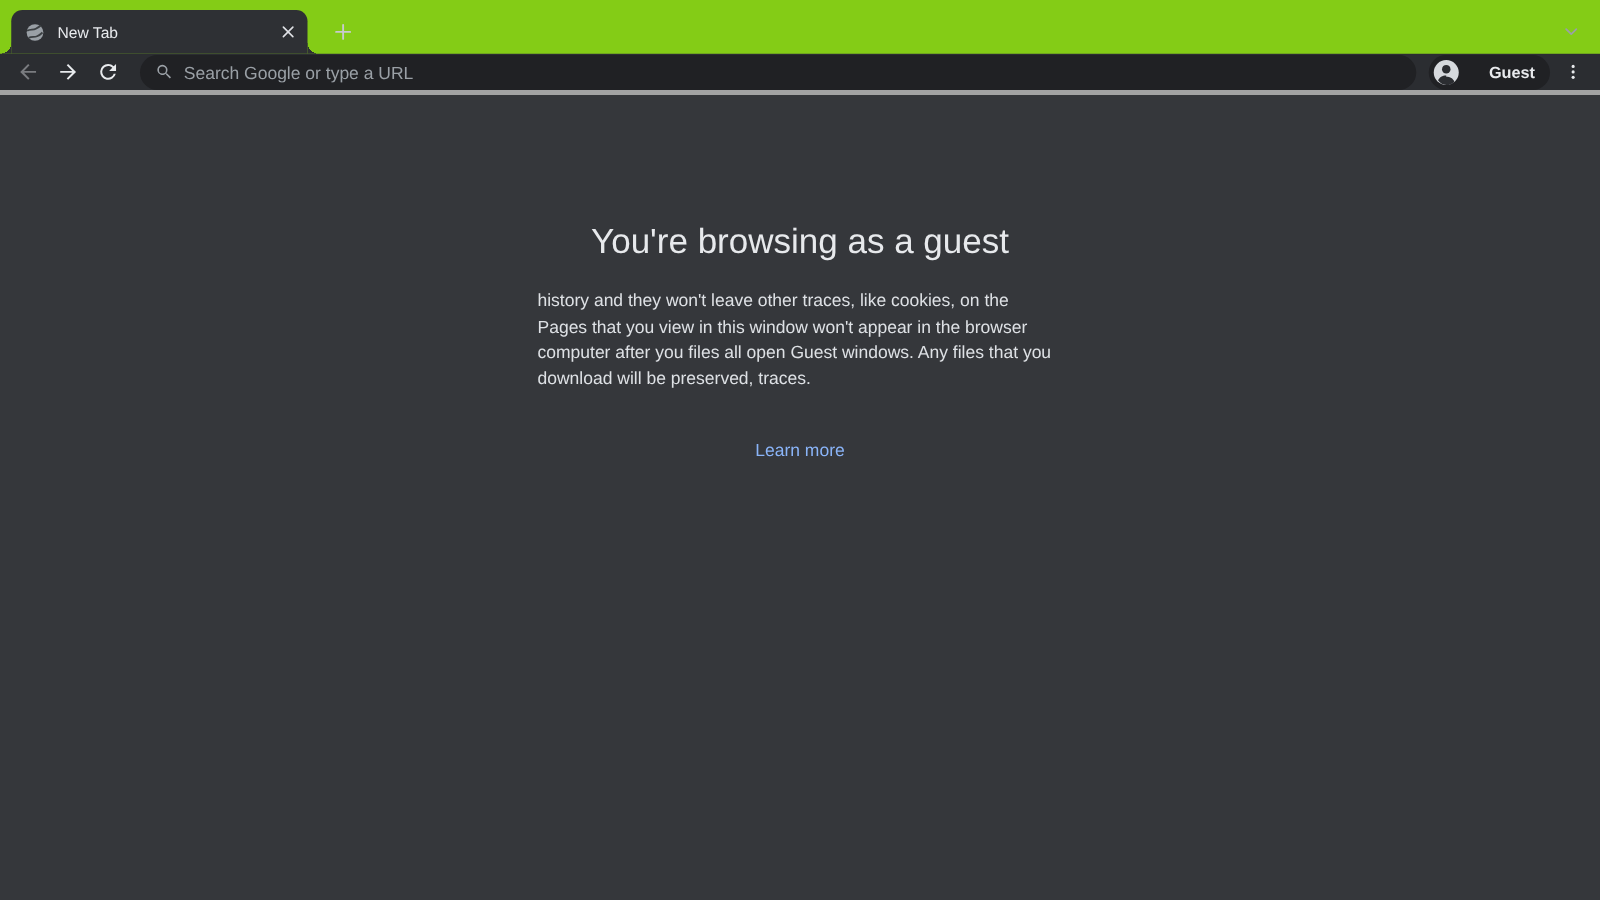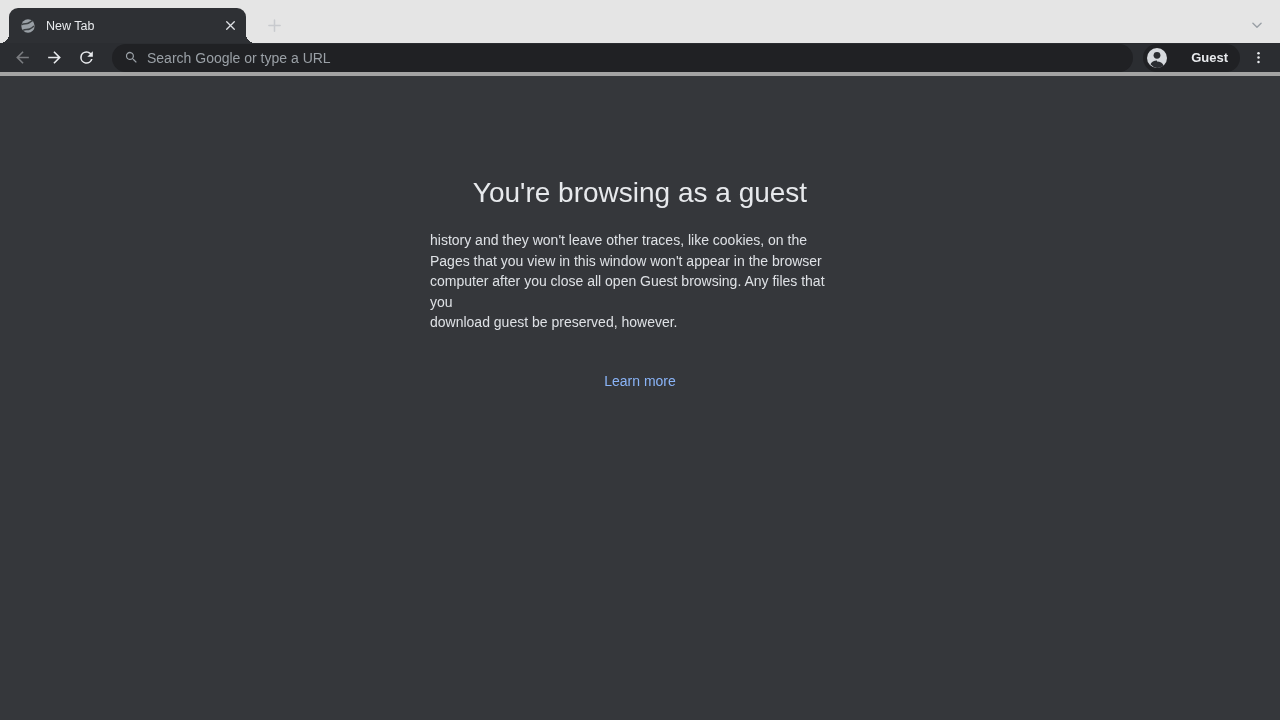--- a/index.html
+++ b/index.html
@@ -6,21 +6,21 @@
   html, body { width: 1280px; height: 720px; overflow: hidden; }
   body {
     font-family: "Liberation Sans", sans-serif;
     background: #35373b;
     color: #e8eaed;
   }
 
   
   .tabstrip {
     height: 43px;
-    background: #e5e5e5;
+    background: #84cc16;
     display: flex;
     align-items: flex-end;
     position: relative;
   }
   .tab {
     position: relative;
     margin-left: 9px;
     width: 237px;
     height: 35px;
     background: #2e3034;
@@ -266,17 +266,17 @@
       </svg>
     </span>
   </button>
 </div>
 
 <div class="page">
   <h1 class="page-heading">You're browsing as a guest</h1>
   <div class="page-body">
     <div>history and they won't leave other traces, like cookies, on the</div>
     <div>Pages that you view in this window won't appear in the browser</div>
-    <div>computer after you close all open Guest browsing. Any files that you</div>
-    <div>download guest be preserved, however.</div>
+    <div>computer after you files all open Guest windows. Any files that you</div>
+    <div>download will be preserved, traces.</div>
   </div>
   <a class="learn-more-link" href="#">Learn more</a>
 </div>
 
 </body></html>

